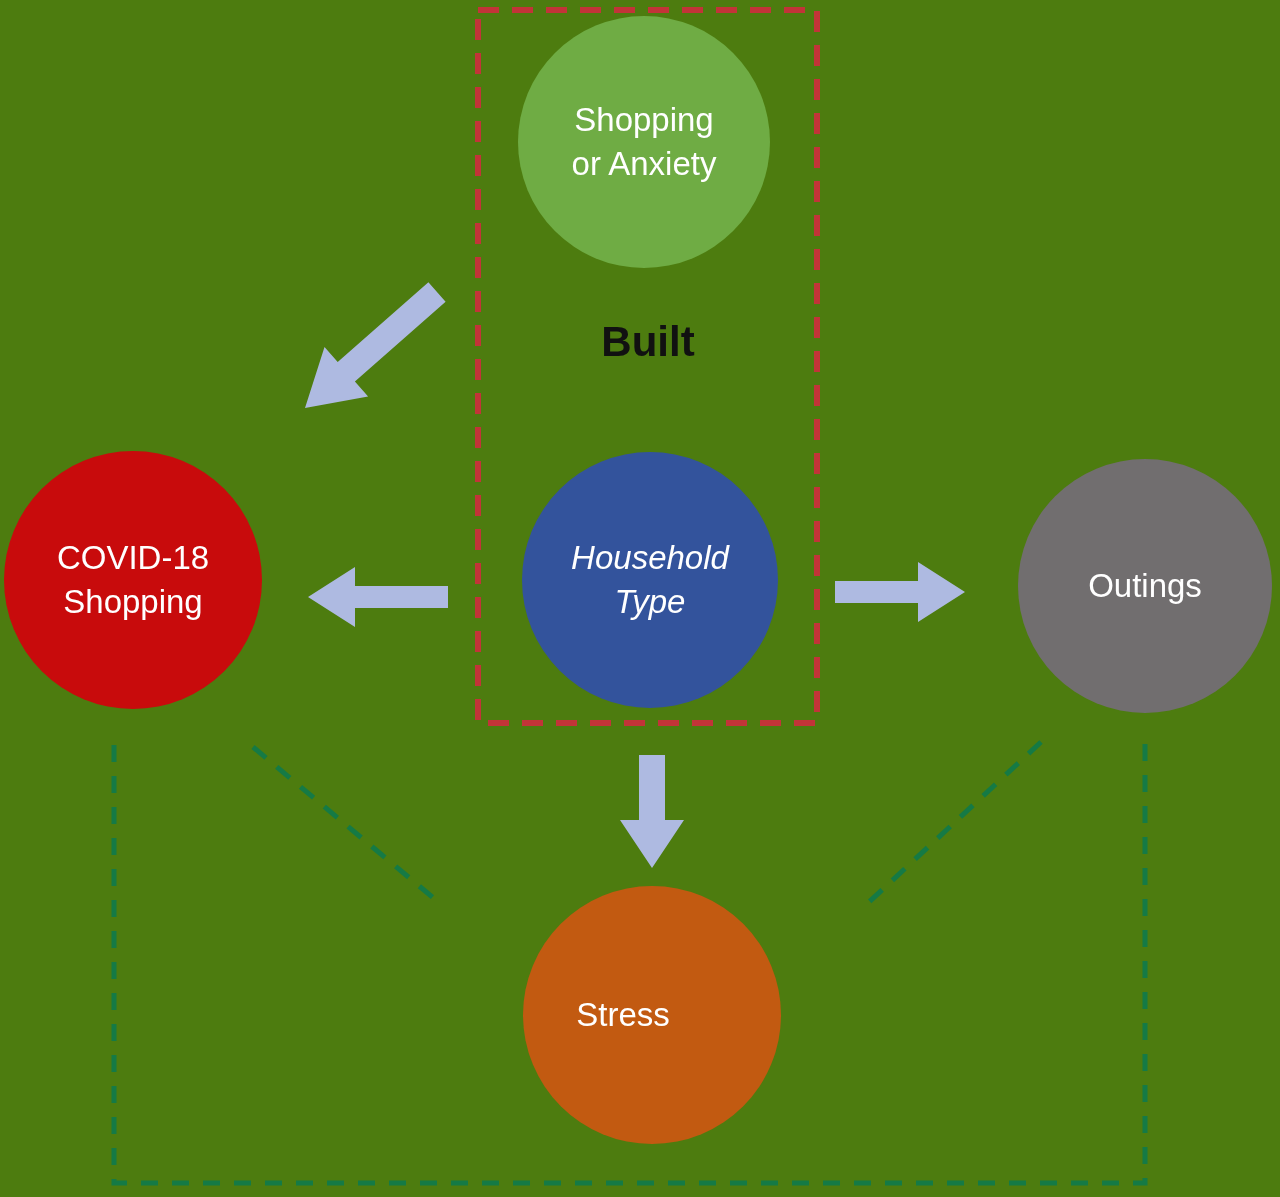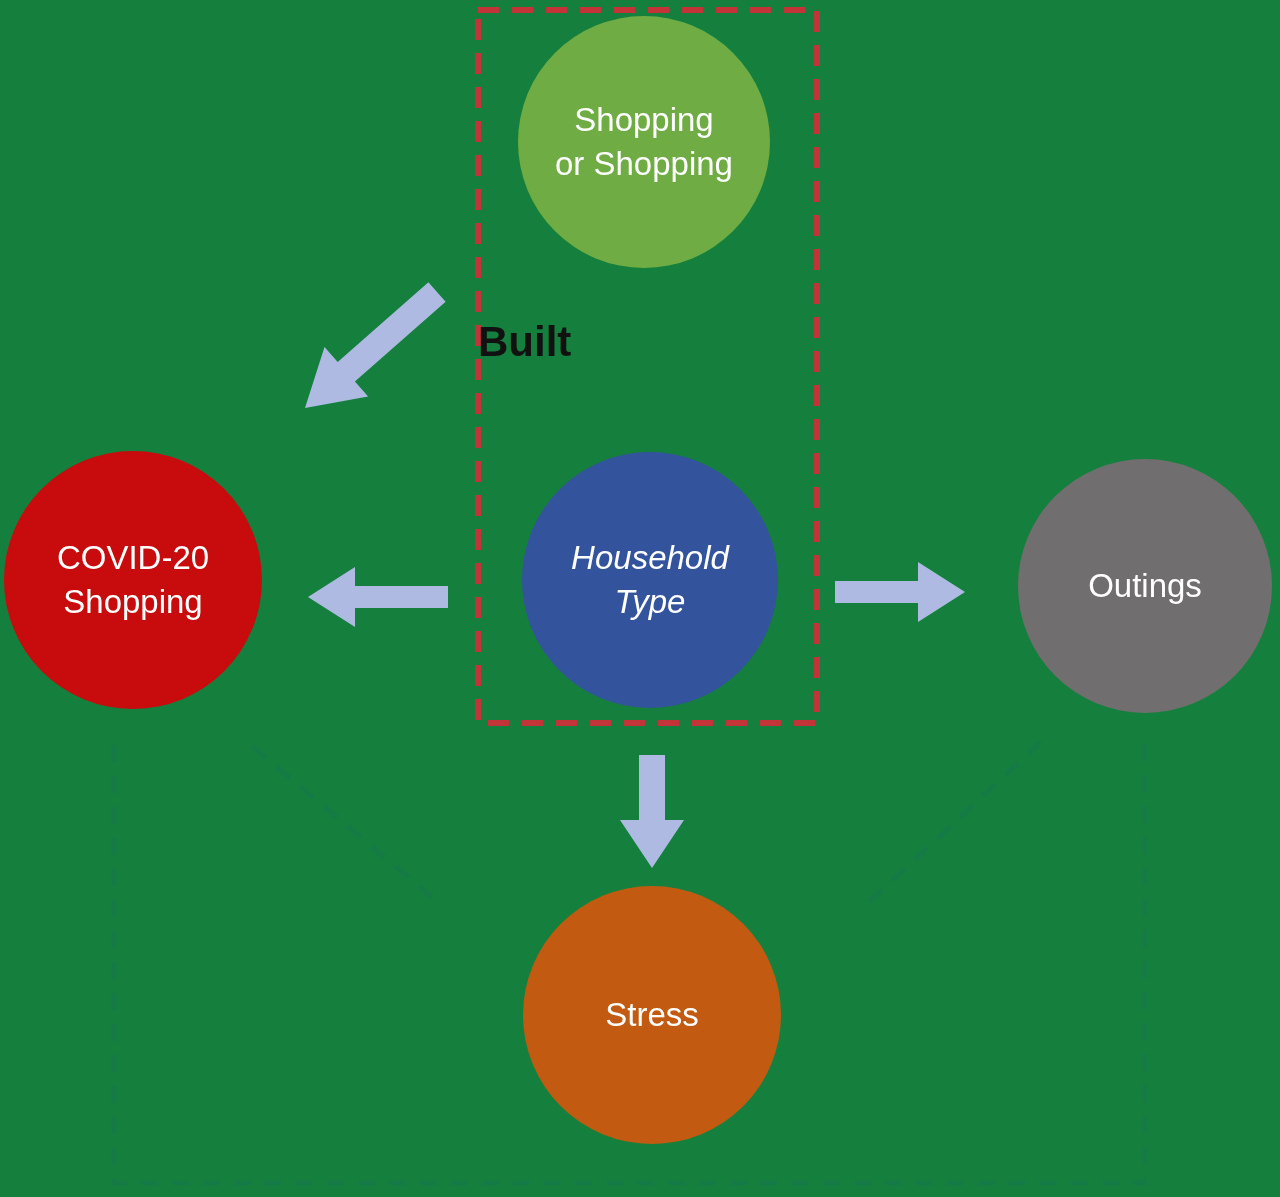--- a/index.html
+++ b/index.html
@@ -1,20 +1,20 @@
 <!DOCTYPE html>
 <html><head>
 <meta charset="utf-8">
 <style>
   html,body{margin:0;padding:0;background:#fff;}
   .canvas{
     position:relative;
     width:1280px;
     height:1197px;
-    background:#15803d;
+    background:#4d7c0f;
     overflow:hidden;
     font-family:"Liberation Sans", sans-serif;
   }
   svg.layer{position:absolute;left:0;top:0;width:1280px;height:1197px;}
   .node-label{
     position:absolute;
     display:flex;
     flex-direction:column;
     align-items:center;
     justify-content:center;
@@ -24,21 +24,21 @@
     line-height:44px;
     font-weight:400;
     pointer-events:none;
   }
   .node-label span{display:block;}
   .group-label{
     position:absolute;
     left:478px;
     top:322px;
     width:340px;
-    text-align:left;
+    text-align:center;
     color:#111111;
     font-size:42px;
     line-height:39px;
     font-weight:700;
     pointer-events:none;
   }
   .group-label span{display:block;}
 </style>
 </head>
 <body>
@@ -64,39 +64,39 @@
 
     <circle cx="644" cy="142" r="126" fill="#6FAC44"></circle>
     <circle cx="650" cy="580" r="128" fill="#33539C"></circle>
     <circle cx="133" cy="580" r="129" fill="#C80B0C"></circle>
     <circle cx="1145" cy="586" r="127" fill="#716E6F"></circle>
     <circle cx="652" cy="1015" r="129" fill="#C25A11"></circle>
   </svg>
 
   <div class="node-label" style="left:518px;top:16px;width:252px;height:252px;">
     <span>Shopping</span>
-    <span>or Shopping</span>
+    <span>or Anxiety</span>
   </div>
 
   <div class="node-label" style="left:522px;top:452px;width:256px;height:256px;font-style:italic;">
     <span>Household</span>
     <span>Type</span>
   </div>
 
   <div class="node-label" style="left:4px;top:451px;width:258px;height:258px;">
-    <span>COVID-20</span>
+    <span>COVID-18</span>
     <span>Shopping</span>
   </div>
 
   <div class="node-label" style="left:1018px;top:459px;width:254px;height:254px;">
     <span>Outings</span>
     <span></span>
   </div>
 
-  <div class="node-label" style="left:523px;top:886px;width:258px;height:258px;">
+  <div class="node-label" style="left:494px;top:886px;width:258px;height:258px;">
     <span>Stress</span>
     <span></span>
   </div>
 
   <div class="group-label">
     <span>Built</span>
   </div>
 
 </div>
 

